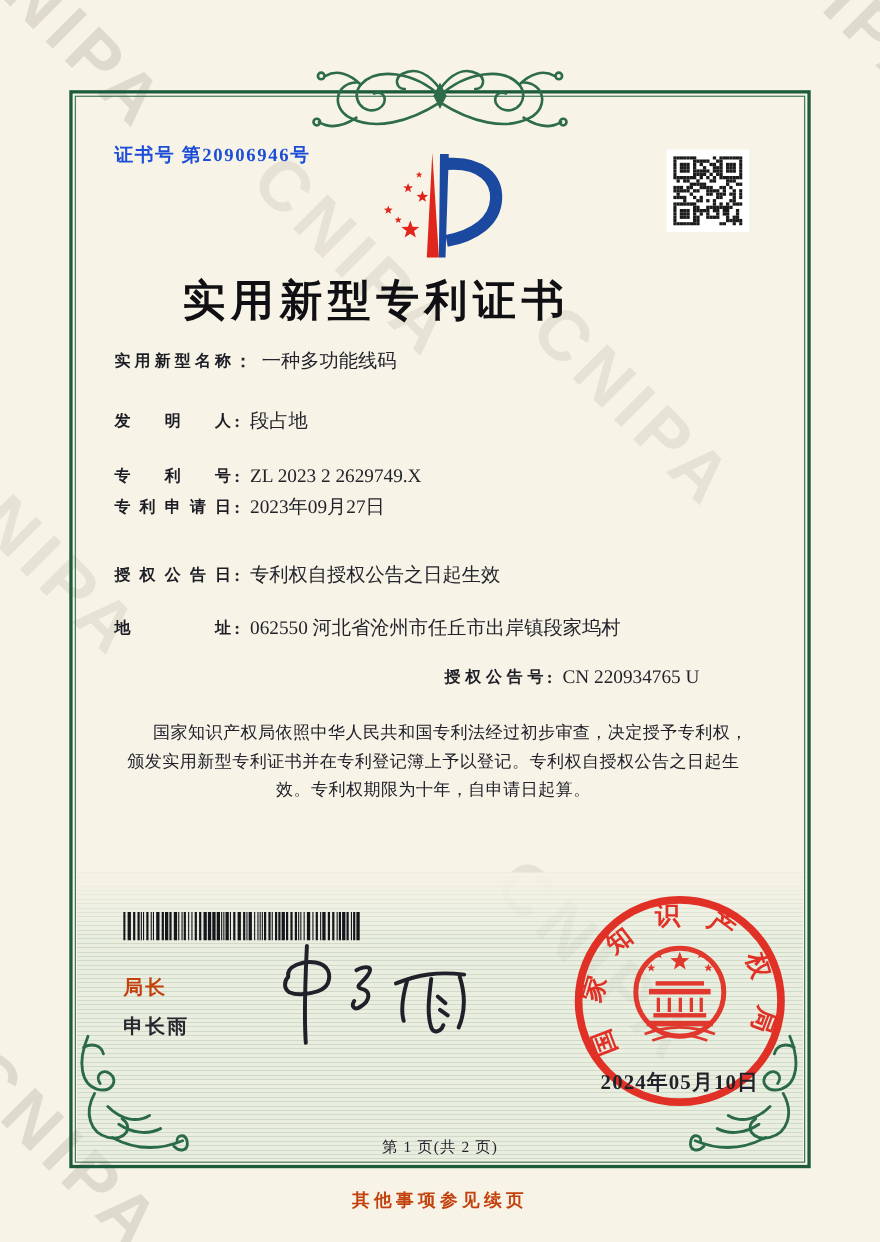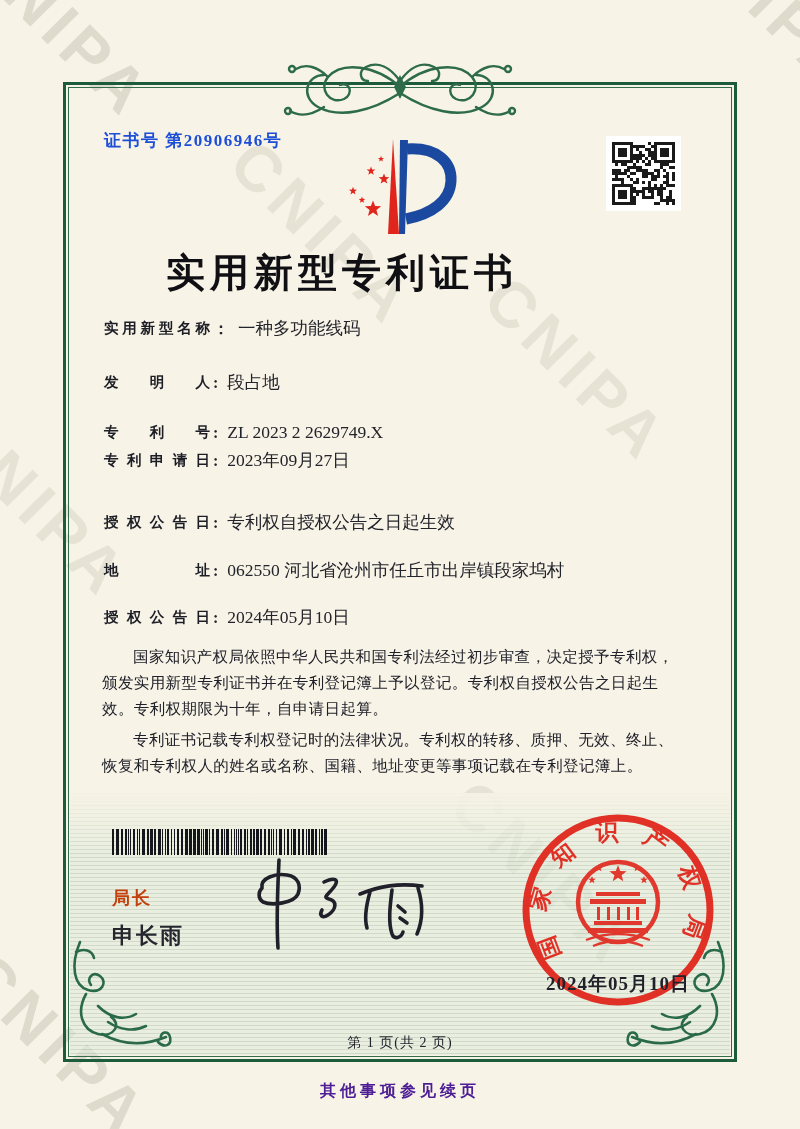--- a/index.html
+++ b/index.html
@@ -61,38 +61,38 @@
   .pair{position:relative;}
   .pair1{position:absolute;left:300px;top:0;}
   .flabel{display:inline-block;width:106px;text-align:justify;text-align-last:justify;
           font-size:14.5px;font-weight:600;color:#1d1d26;vertical-align:1px;}
   .pair1 .flabel{width:90px;}
   .fcolon{margin:0 9px 0 3px;font-size:16px;font-weight:600;}
   .fvalue{font-size:17.5px;}
 
   
   #paras{position:absolute;left:102px;top:644px;width:584px;z-index:5;}
-  .law-para{margin:0 0 5px 0;font-size:15.5px;line-height:26px;color:#20202a;
-            text-indent:2em;letter-spacing:0.4px;font-weight:500;}
+  .law-para{margin:10px 0 5px 0;font-size:15.5px;line-height:26px;color:#20202a;
+            text-indent:2em;letter-spacing:0.4px;font-weight:500;text-align:center;}
 
   
   #barcode{position:absolute;left:112px;top:829px;z-index:5;}
   #signer-title{position:absolute;left:112px;top:886px;font-size:18px;font-weight:600;
                 letter-spacing:2px;color:#c2410c;z-index:5;
                 font-family:"Liberation Sans","DejaVu Sans",sans-serif;}
-  #signer-name{position:absolute;left:112px;top:921px;font-size:22px;font-weight:600;
+  #signer-name{position:absolute;left:112px;top:921px;font-size:18px;font-weight:600;
                letter-spacing:2px;color:#26262e;z-index:5;
                font-family:"Liberation Sans","DejaVu Sans",sans-serif;}
   #signature{position:absolute;left:232px;top:848px;z-index:5;}
   #seal{position:absolute;left:518px;top:810px;z-index:6;opacity:0.94;}
 
   #pageno{position:absolute;left:0;top:1034px;width:800px;text-align:center;
           font-size:14px;color:#23232b;letter-spacing:1px;z-index:5;}
   #contnote{position:absolute;left:0;top:1081px;width:800px;text-align:center;
-            font-size:16px;font-weight:600;letter-spacing:4px;color:#4c1d95;z-index:5;}
+            font-size:16px;font-weight:600;letter-spacing:4px;color:#c2410c;z-index:5;}
 </style>
 </head>
 <body>
 
 <div id="page">
 
   <div class="wm" id="wm1">CNIPA</div>
   <div class="wm" id="wm2">CNIPA</div>
   <div class="wm light" id="wm3">CNIPA</div>
   <div class="wm light" id="wm4">CNIPA</div>
@@ -409,26 +409,25 @@
 
   <div id="title">实用新型专利证书</div>
 
   <div id="fields">
       <div class="field-row"><span class="pair pair0"><span class="flabel">实用新型名称</span><span class="fcolon">：</span><span class="fvalue">一种多功能线码</span></span></div>
       <div class="field-row"><span class="pair pair0"><span class="flabel">发明人</span><span class="fcolon">:</span><span class="fvalue">段占地</span></span></div>
       <div class="field-row"><span class="pair pair0"><span class="flabel">专利号</span><span class="fcolon">:</span><span class="fvalue">ZL 2023 2 2629749.X</span></span></div>
       <div class="field-row"><span class="pair pair0"><span class="flabel">专利申请日</span><span class="fcolon">:</span><span class="fvalue">2023年09月27日</span></span></div>
       <div class="field-row"><span class="pair pair0"><span class="flabel">授权公告日</span><span class="fcolon">:</span><span class="fvalue">专利权自授权公告之日起生效</span></span></div>
       <div class="field-row"><span class="pair pair0"><span class="flabel">地址</span><span class="fcolon">:</span><span class="fvalue">062550 河北省沧州市任丘市出岸镇段家坞村</span></span></div>
-      <div class="field-row"><span class="pair pair0"><span class="flabel">授权公告日</span><span class="fcolon">:</span><span class="fvalue">2024年05月10日</span></span></div>
+      <div class="field-row"><span class="pair pair1"><span class="flabel">授权公告号</span><span class="fcolon">:</span><span class="fvalue">CN 220934765 U</span></span></div>
     </div>
 
   <div id="paras">
       <p class="law-para">国家知识产权局依照中华人民共和国专利法经过初步审查，决定授予专利权，颁发实用新型专利证书并在专利登记簿上予以登记。专利权自授权公告之日起生效。专利权期限为十年，自申请日起算。</p>
-      <p class="law-para">专利证书记载专利权登记时的法律状况。专利权的转移、质押、无效、终止、恢复和专利权人的姓名或名称、国籍、地址变更等事项记载在专利登记簿上。</p>
     </div>
 
   <svg id="barcode" width="218" height="26" viewBox="0 0 218 26">
       <rect x="0" y="0" width="2" height="26" fill="#15151c"></rect>
       <rect x="4" y="0" width="3" height="26" fill="#15151c"></rect>
       <rect x="9" y="0" width="2" height="26" fill="#15151c"></rect>
       <rect x="13" y="0" width="2" height="26" fill="#15151c"></rect>
       <rect x="16" y="0" width="1" height="26" fill="#15151c"></rect>
       <rect x="18" y="0" width="1" height="26" fill="#15151c"></rect>
       <rect x="21" y="0" width="2" height="26" fill="#15151c"></rect>

